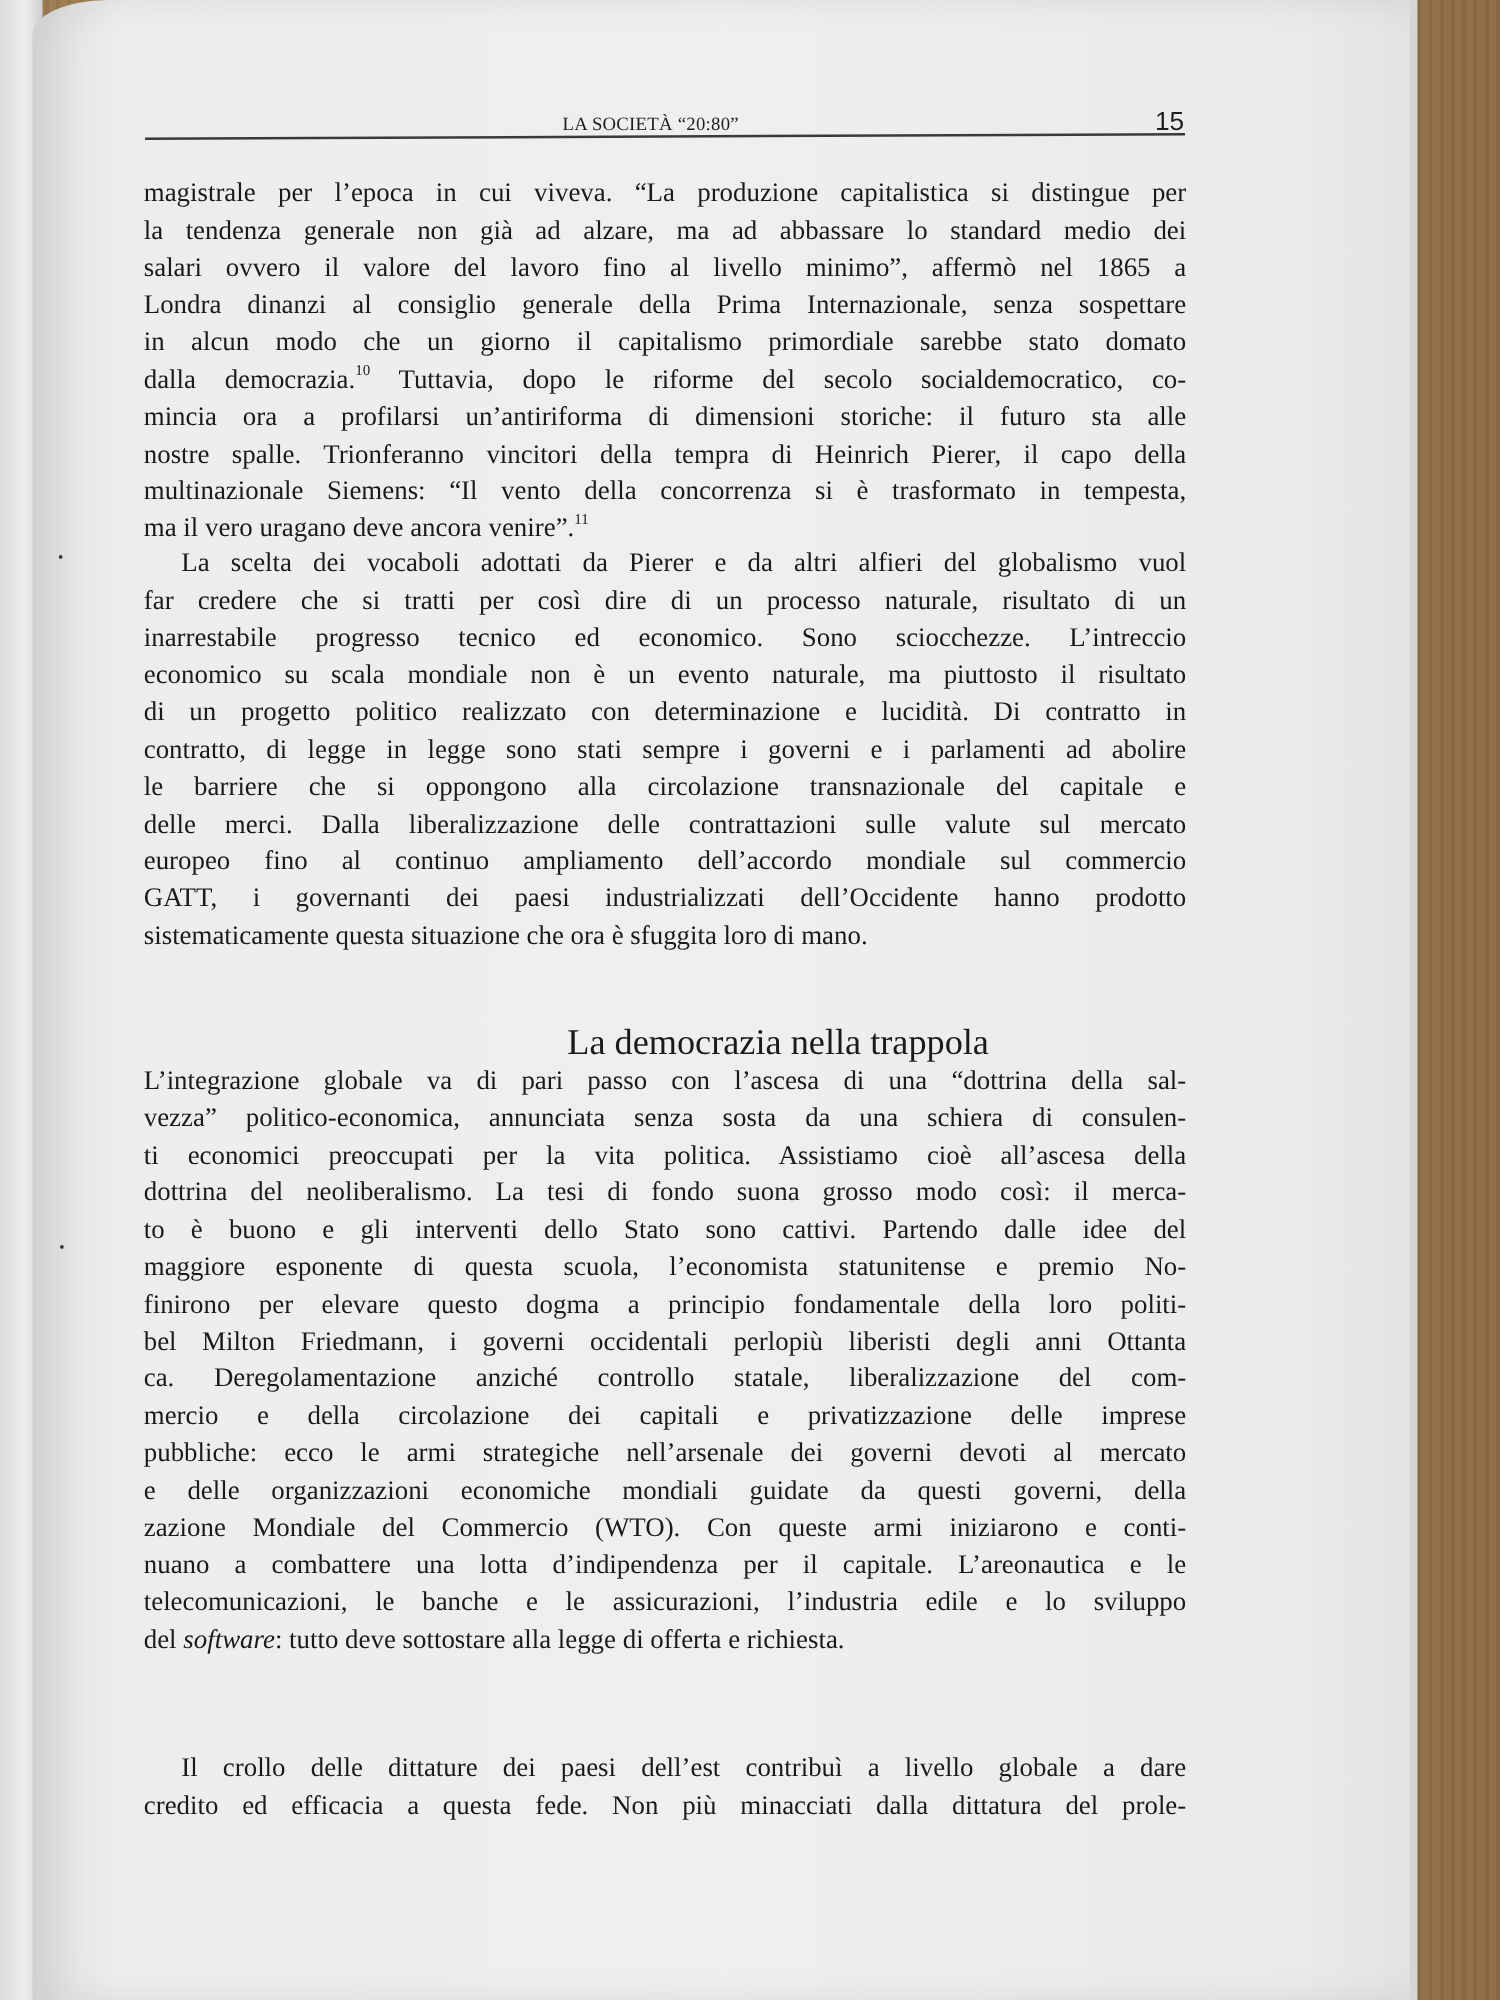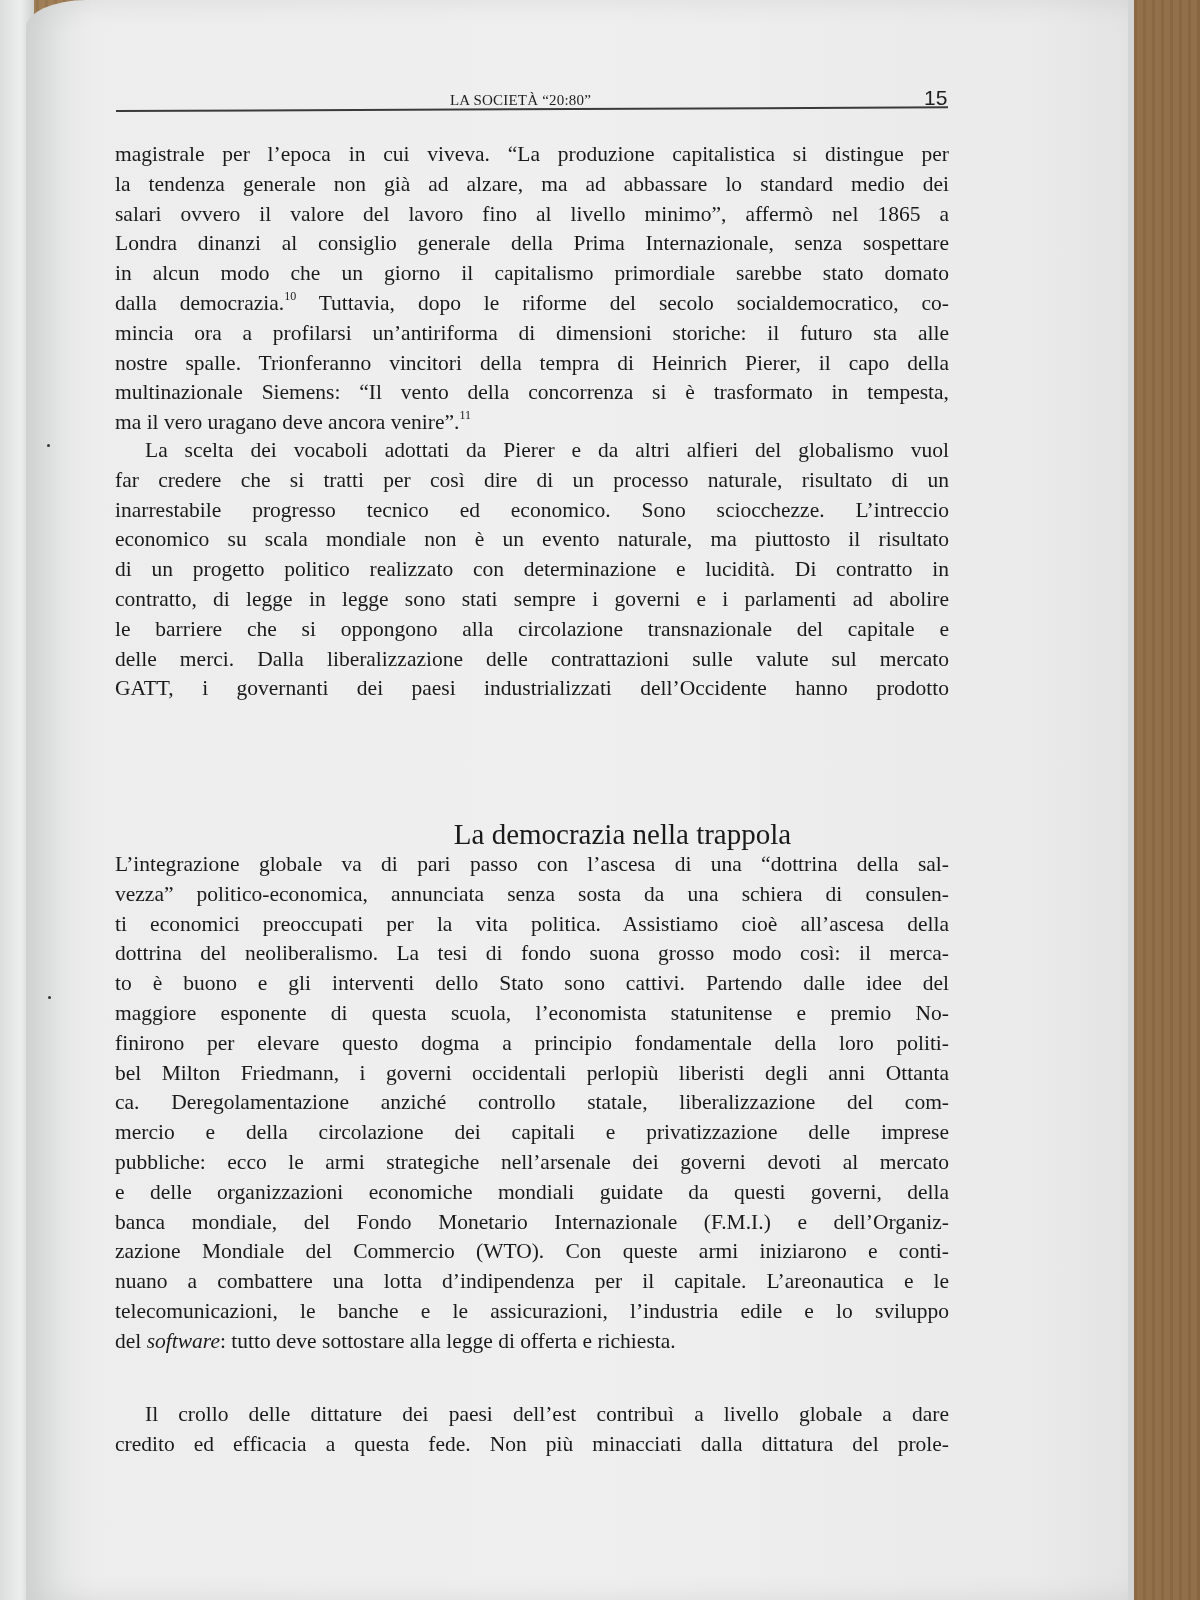--- a/index.html
+++ b/index.html
@@ -91,39 +91,40 @@
 
 <div class="text" style="top:436px;">
   <div class="line indent"><span>La scelta dei vocaboli adottati da Pierer e da altri alfieri del globalismo vuol</span></div>
   <div class="line"><span class="ul">far credere che si tratti per così dire di un processo naturale,</span><span> risultato di un</span></div>
   <div class="line"><span class="ul">inarrestabile progresso tecnico ed economico</span><span>. Sono sciocchezze. L’intreccio</span></div>
   <div class="line"><span>economico su scala mondiale non è un evento naturale, ma piuttosto il risultato</span></div>
   <div class="line"><span>di un </span><span class="ul">progetto politico</span><span> </span><span class="ul">realizzato con determinazione e lucidità.</span><span> Di contratto in</span></div>
   <div class="line"><span>contratto, di legge in legge sono stati sempre i governi e i parlamenti ad abolire</span></div>
   <div class="line"><span>le barriere che si oppongono alla circolazione transnazionale del capitale e</span></div>
   <div class="line"><span>delle merci. Dalla liberalizzazione delle contrattazioni sulle valute sul mercato</span></div>
+  <div class="line"><span>europeo fino al continuo ampliamento dell’accordo mondiale sul commercio</span></div>
   <div class="line"><span>GATT, </span><span class="ul">i governanti dei paesi industrializzati</span><span> </span><span class="ul">dell’Occidente hanno prodotto</span></div>
+  <div class="line last"><span class="ul">sistematicamente questa situazione che ora è sfuggita loro di mano</span><span>.</span></div>
 </div>
 
 <div class="section-title">La democrazia nella trappola</div>
 
 <div class="text" style="top:850px;">
   <div class="line"><span>L’integrazione globale va di pari passo con l’ascesa di una “dottrina della sal-</span></div>
   <div class="line"><span>vezza” politico-economica, annunciata senza sosta da una schiera di consulen-</span></div>
   <div class="line"><span>ti economici preoccupati per la vita politica. Assistiamo cioè all’ascesa della</span></div>
   <div class="line"><span class="ul">dottrina del neoliberalismo</span><span>. La tesi di fondo suona grosso modo così: </span><span class="ul">il merca-</span></div>
   <div class="line"><span class="ul">to è buono</span><span> e </span><span class="ul">gli interventi dello Stato sono cattivi</span><span>. Partendo dalle idee del</span></div>
   <div class="line"><span>maggiore esponente di questa scuola, l’economista statunitense e premio No-</span></div>
   <div class="line"><span>finirono per elevare questo dogma a principio fondamentale della loro politi-</span></div>
   <div class="line"><span>bel </span><span class="ul">Milton Friedmann,</span><span> i governi occidentali perlopiù liberisti degli anni Ottanta</span></div>
   <div class="line"><span>ca. </span><span class="ul">Deregolamentazione anziché controllo statale,</span><span> </span><span class="ul">liberalizzazione del com-</span></div>
   <div class="line"><span class="ul">mercio</span><span> e de</span><span class="ul">lla circolazione dei capitali</span><span> e </span><span class="ul">privatizzazione delle imprese</span></div>
   <div class="line"><span class="ul">pubbliche:</span><span> ecco le armi strategiche nell’arsenale dei governi devoti al mercato</span></div>
   <div class="line"><span>e delle organizzazioni economiche mondiali guidate da questi governi, della</span></div>
-  <div class="line"><span class="ul">banca mondiale</span><span>, del </span><span class="ul">Fondo Monetario Internazionale</span><span> (F.M.I.) e dell’</span><span class="ul">Organiz-</span></div>
   <div class="line"><span class="ul">zazione Mondiale del Commercio</span><span> (WTO). Con queste armi iniziarono e conti-</span></div>
   <div class="line"><span>nuano a combattere una lotta d’indipendenza per il capitale. L’areonautica e le</span></div>
   <div class="line"><span>telecomunicazioni, le banche e le assicurazioni, l’industria edile e lo sviluppo</span></div>
   <div class="line last"><span>del </span><em>software</em><span>: tutto deve sottostare alla legge di offerta e richiesta.</span></div>
 </div>
 
 <div class="text" style="top:1400px;">
   <div class="line indent"><span>Il crollo delle dittature dei paesi dell’est contribuì a livello globale a dare</span></div>
   <div class="line"><span>credito ed efficacia a questa fede. Non più minacciati dalla dittatura del prole-</span></div>
 </div>

